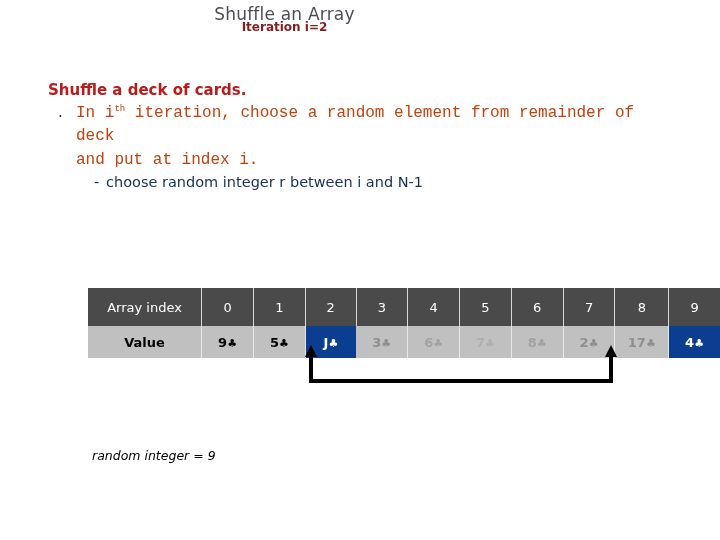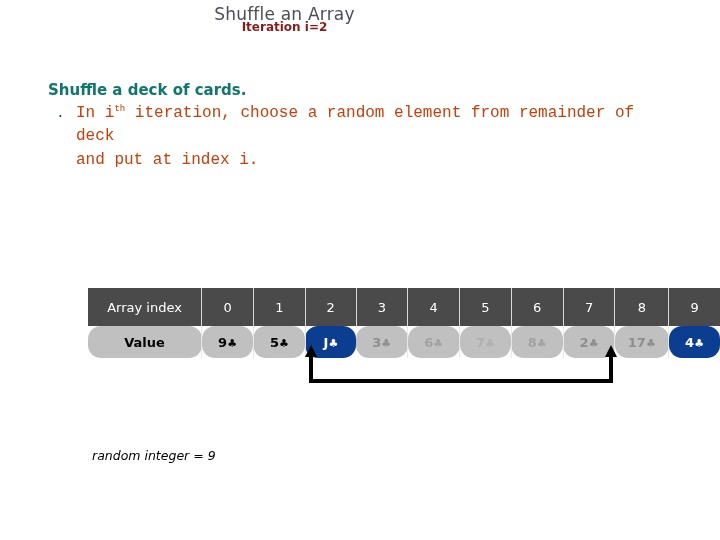--- a/index.html
+++ b/index.html
@@ -43,21 +43,21 @@
     position: absolute;
     left: 48px;
     top: 80px;
     width: 620px;
     color: #16305c;
     font-family: "DejaVu Sans", sans-serif;
   }
   .lvl1 {
     font-size: 15px;
     font-weight: bold;
-    color: #0f766e;
+    color: #b91c1c;
     line-height: 1.35;
     margin-bottom: 2px;
   }
   .lvl2-wrap {
     display: flex;
     align-items: flex-start;
     margin-left: 10px;
   }
   .lvl2-bullet {
     font-size: 15px;
@@ -113,21 +113,20 @@
   .hdr-label {
     font-size: 12.5px;
   }
   .val-row td {
     background: #c0c0c0;
     color: #000000;
     height: 20px;
     font-size: 13px;
     font-weight: bold;
     border-right: 1px solid #e8e8e8;
-    border-radius: 13px;
   }
   .val-row td:last-child { border-right: none; }
   .val-label {
     font-weight: normal;
     font-size: 12.5px;
   }
   .w-label { width: 117px; }
   .w-cell  { width: 44px; }
 
   td.sel {
@@ -168,20 +167,23 @@
 
 <div id="body-text">
 
   <div class="lvl1">Shuffle a deck of cards.</div>
 
   <div class="lvl2-wrap">
     <span class="lvl2-bullet">.</span>
     <span class="lvl2-text"><span>In i</span><sup>th</sup><span> iteration, choose a random element from remainder of deck</span><br><span>and put at index i.</span></span>
   </div>
 
+  <div class="lvl3">
+    <span class="dash">-</span><span>choose random integer r between i and N-1</span>
+  </div>
 
 
 </div>
 
 <table id="array-table">
   <tbody>
     <tr class="hdr-row">
       <td class="w-label hdr-label">Array index</td>
       <td class="w-cell">0</td>
       <td class="w-cell">1</td>

